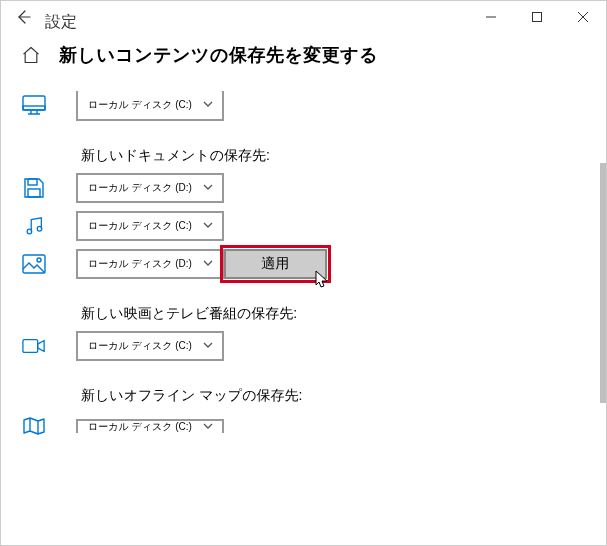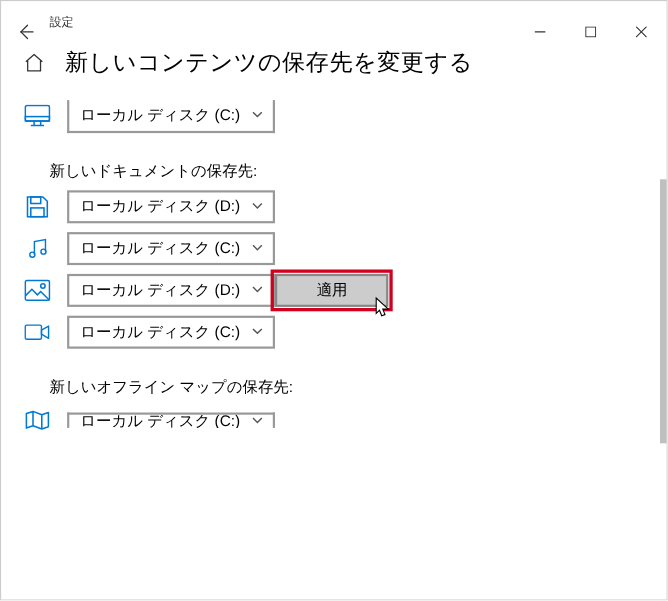--- a/index.html
+++ b/index.html
@@ -17,23 +17,23 @@
     height: 546px;
     position: relative;
     border: 1px solid #ccc;
     box-sizing: border-box;
     background: #ffffff;
   }
   
   .title-bar {
     height: 32px;
     display: flex;
-    align-items: flex-start;
-    padding: 12px 0 0 4px;
-    font-size: 11px;
+    align-items: flex-end;
+    padding: 0 0 0 4px;
+    font-size: 16px;
     color: #333;
     user-select: none;
   }
   .title-bar .back {
     width: 36px;
     height: 32px;
     display: flex;
     align-items: center;
     justify-content: center;
   }
@@ -75,22 +75,22 @@
     display: flex;
     align-items: center;
     justify-content: center;
     margin-right: 18px;
   }
   .home-ico svg {
     width: 20px;
     height: 20px;
   }
   .page-title {
-    font-size: 21px;
-    font-weight: 400;
+    font-size: 18px;
+    font-weight: 700;
     letter-spacing: 0.5px;
   }
   .scroll-body {
     position: absolute;
     left: 0;
     right: 6px;
     top: 56px;
     bottom: 0;
     padding-left: 20px;
     box-sizing: border-box;
@@ -109,33 +109,34 @@
     color: #0078d4;
     margin-right: 14px;
   }
   .row .icon svg {
     width: 24px;
     height: 22px;
   }
   .label {
     font-size: 14px;
     margin-top: 26px;
-    margin-left: 24px;
+    margin-left: 60px;
     color: #000;
   }
   .combo {
     display: inline-flex;
     align-items: center;
     border: 2px solid #999;
     height: 30px;
     box-sizing: border-box;
     padding: 0 8px 0 10px;
     min-width: 144px;
-    font-size: 14px;
+    font-size: 10px;
     justify-content: flex-start;
+    margin-left: 15px;
   }
   .combo .chev {
     margin-left: 10px;
   }
   .combo .chev svg {
     width: 12px;
     height: 12px;
   }
   .partial .combo {
     border-top: none;
@@ -314,20 +315,21 @@
         <span class="apply-btn">適用</span>
         <span class="apply-frame"></span>
         <span class="cursor">
           <svg viewBox="0 0 20 20">
                 <path d="M3 2l0 14 3-3 2 5 3-1-2-5 5 0z" fill="#fff" stroke="#000" stroke-width="1"></path>
               </svg>
         </span>
       </span>
     </div>
 
+    <div class="label">新しい映画とテレビ番組の保存先:</div>
     <div class="row">
       <span class="icon">
         <svg viewBox="0 0 26 18">
               <rect x="1" y="2" width="16" height="14" rx="1.5" stroke="#0078d4" stroke-width="1.4" fill="none"></rect>
               <path d="M17 7l7-4v12l-7-4z" stroke="#0078d4" stroke-width="1.4" fill="none" stroke-linejoin="round"></path>
             </svg>
       </span>
       <span class="combo">
         <span>ローカル ディスク (C:)</span>
         <span class="chev"><svg viewBox="0 0 12 12">

